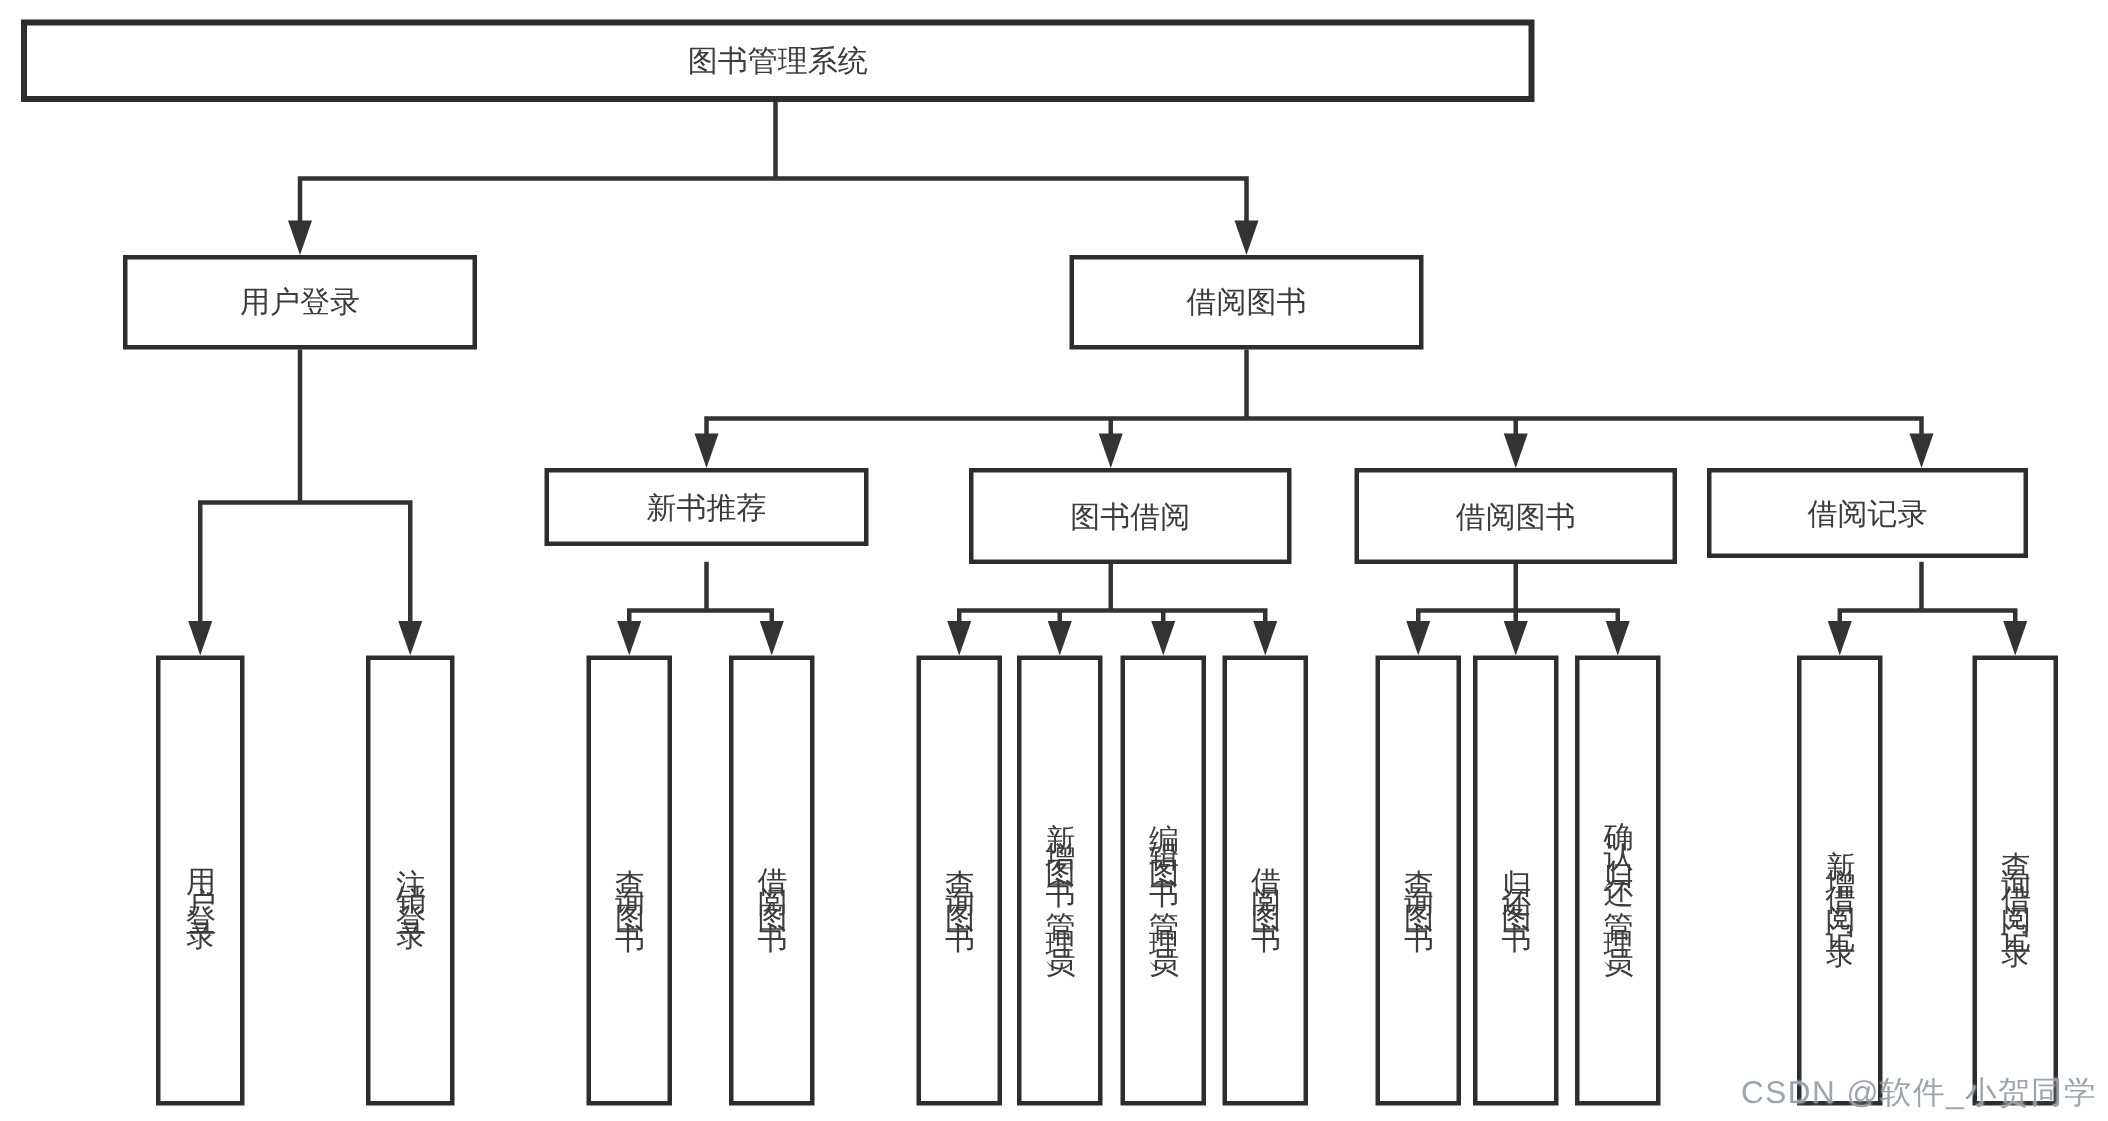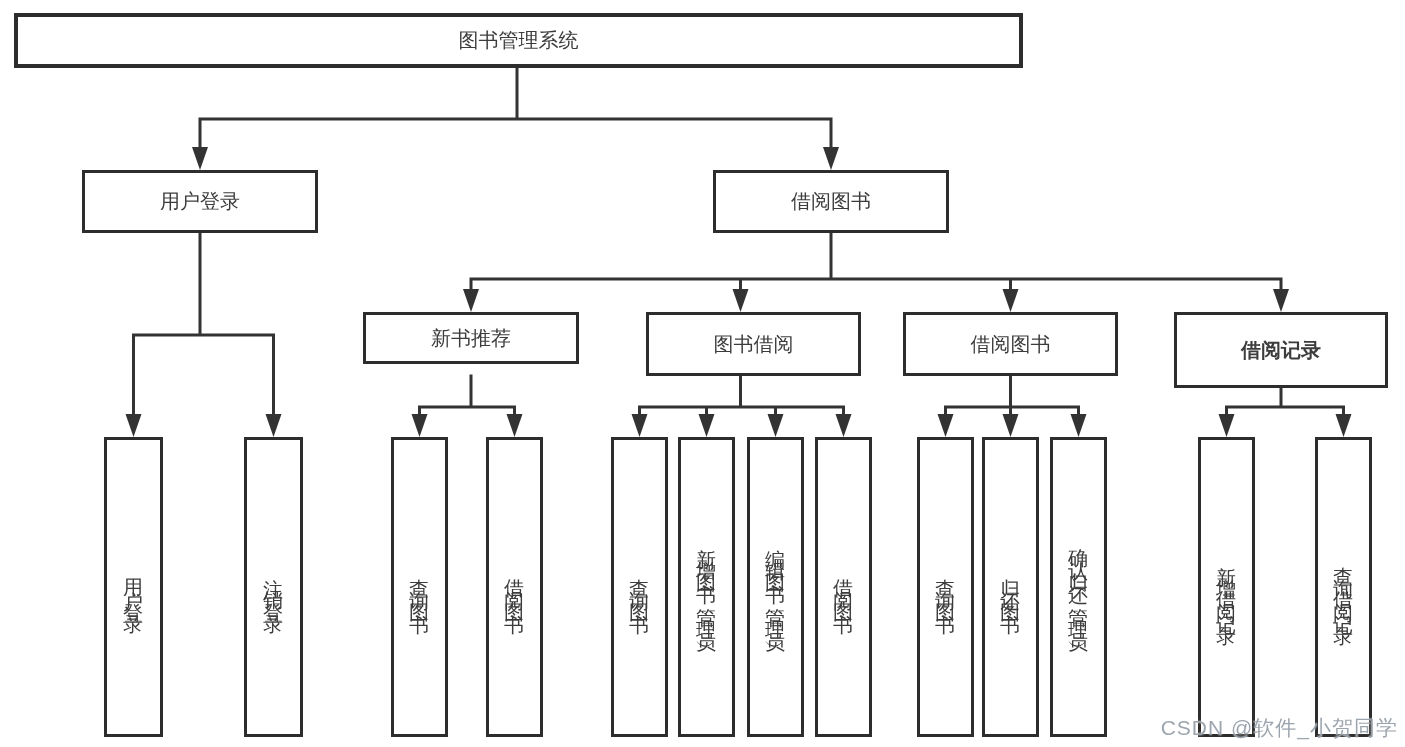--- a/index.html
+++ b/index.html
@@ -105,21 +105,21 @@
 
   <div class="node" style="left:363px; top:312px; width:216px; height:52px;">
     <span>新书推荐</span>
   </div>
   <div class="node" style="left:646px; top:312px; width:215px; height:64px;">
     <span>图书借阅</span>
   </div>
   <div class="node" style="left:903px; top:312px; width:215px; height:64px;">
     <span>借阅图书</span>
   </div>
-  <div class="node" style="left:1174px; top:312px; width:214px; height:76px;font-weight:bold;">
+  <div class="node" style="left:1138px; top:312px; width:214px; height:60px;">
     <span>借阅记录</span>
   </div>
 
   <div class="node leaf" style="left:104px; top:437px; width:59px; height:300px;">
     <span class="vtext">用户登录</span>
   </div>
   <div class="node leaf" style="left:244px; top:437px; width:59px; height:300px;">
     <span class="vtext">注销登录</span>
   </div>
 

